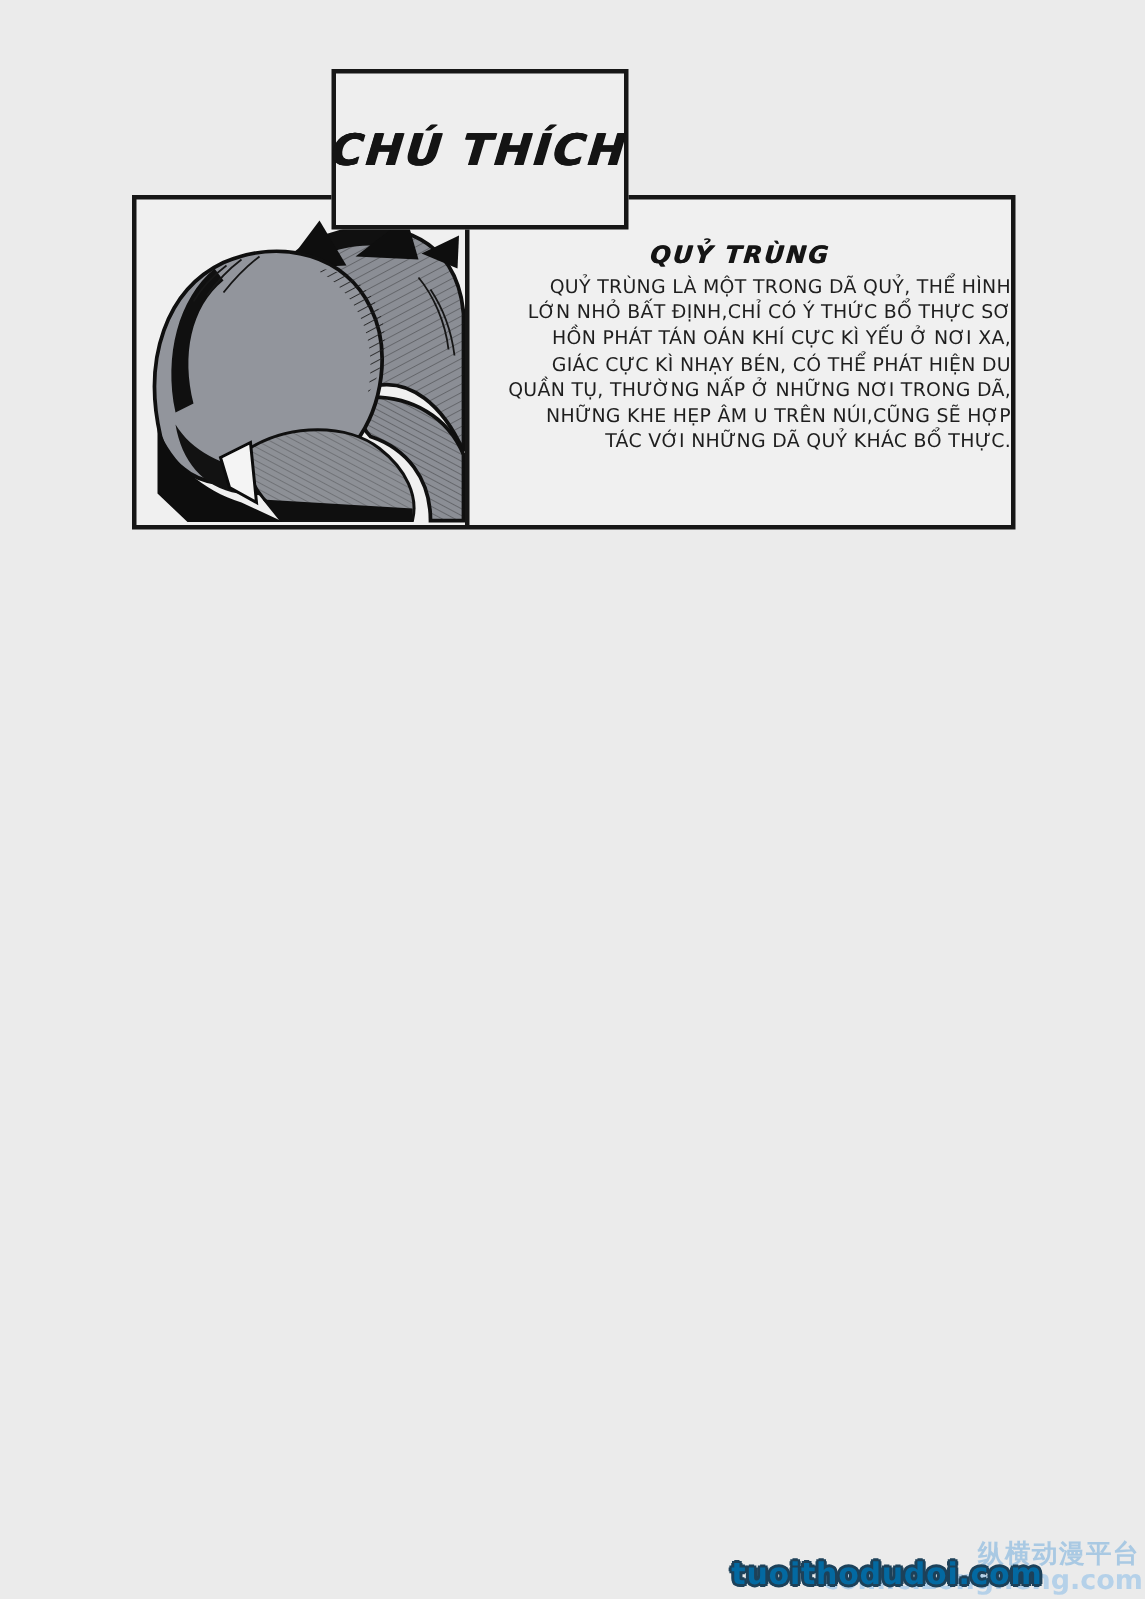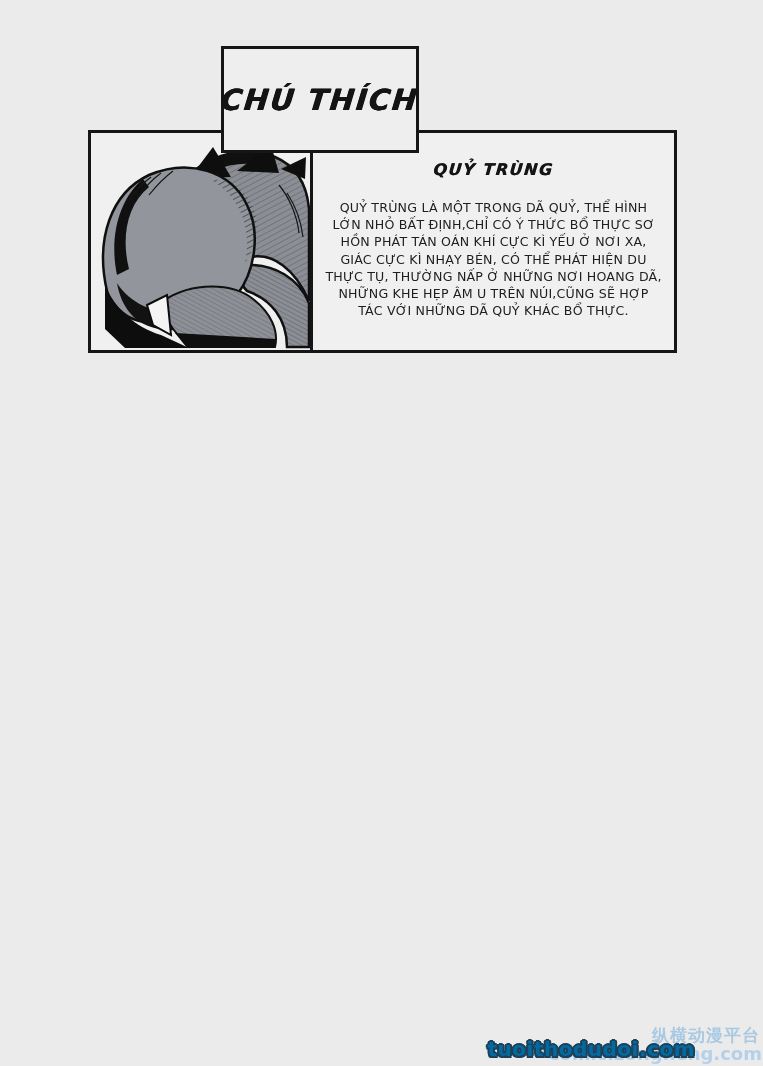--- a/index.html
+++ b/index.html
@@ -65,26 +65,27 @@
     margin-top:27px;
     font-style:italic;
     font-weight:900;
     font-size:16px;
     letter-spacing:1.5px;
     color:#151515;
     transform:skewX(-5deg);
     text-shadow:0.5px 0 #151515;
   }
   .panel-body {
-    margin-top:20px;
+    margin-top:3px;
     font-size:12.6px;
     font-weight:500;
     line-height:17.2px;
     letter-spacing:0.2px;
     color:#1e1e1e;
+    text-align:right;
   }
   .panel-body .body-line { white-space:nowrap; }
 
   
   .watermarks { position:absolute; right:0; bottom:0; width:300px; height:50px; z-index:5; }
   .wm-cjk {
     position:absolute;
     right:3px; bottom:19px;
     font-size:17px; font-weight:700;
     letter-spacing:1px;
@@ -171,21 +172,21 @@
 
     <div class="panel-divider"></div>
 
     <div class="text-cell">
       <div class="panel-header">QUỶ TRÙNG</div>
       <div class="panel-body">
         <div class="body-line">QUỶ TRÙNG LÀ MỘT TRONG DÃ QUỶ, THỂ HÌNH</div>
         <div class="body-line">LỚN NHỎ BẤT ĐỊNH,CHỈ CÓ Ý THỨC BỔ THỰC SƠ</div>
         <div class="body-line">HỒN PHÁT TÁN OÁN KHÍ CỰC KÌ YẾU Ở NƠI XA,</div>
         <div class="body-line">GIÁC CỰC KÌ NHẠY BÉN, CÓ THỂ PHÁT HIỆN DU</div>
-        <div class="body-line">THỰC TỤ, THƯỜNG NẤP Ở NHỮNG NƠI HOANG DÃ,</div>
+        <div class="body-line">QUẦN TỤ, THƯỜNG NẤP Ở NHỮNG NƠI TRONG DÃ,</div>
         <div class="body-line">NHỮNG KHE HẸP ÂM U TRÊN NÚI,CŨNG SẼ HỢP</div>
         <div class="body-line">TÁC VỚI NHỮNG DÃ QUỶ KHÁC BỔ THỰC.</div>
       </div>
     </div>
   </div>
 
   <div class="watermarks">
     <span class="wm-cjk">纵横动漫平台</span>
     <span class="wm-url">comic.zongheng.com</span>
     <span class="wm-site">tuoithodudoi.com</span>

